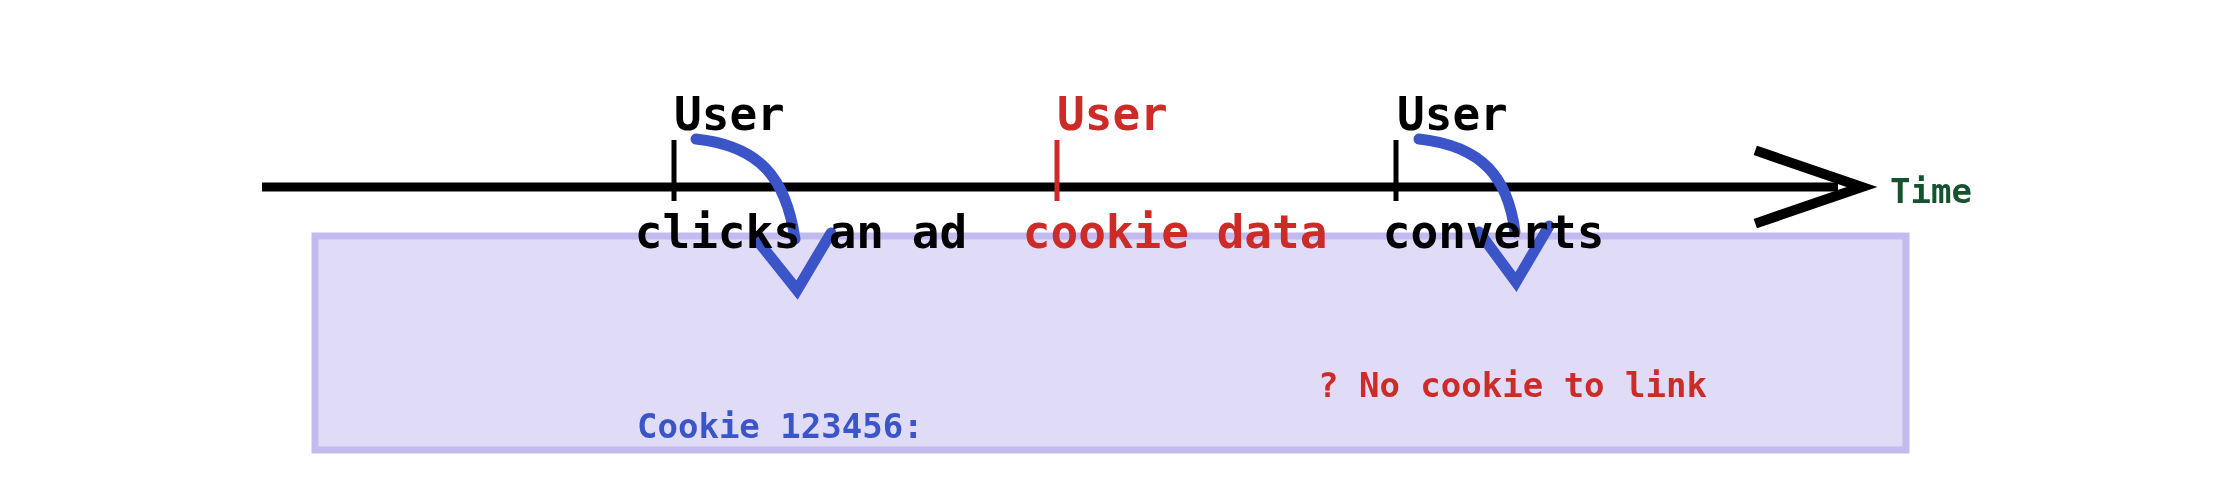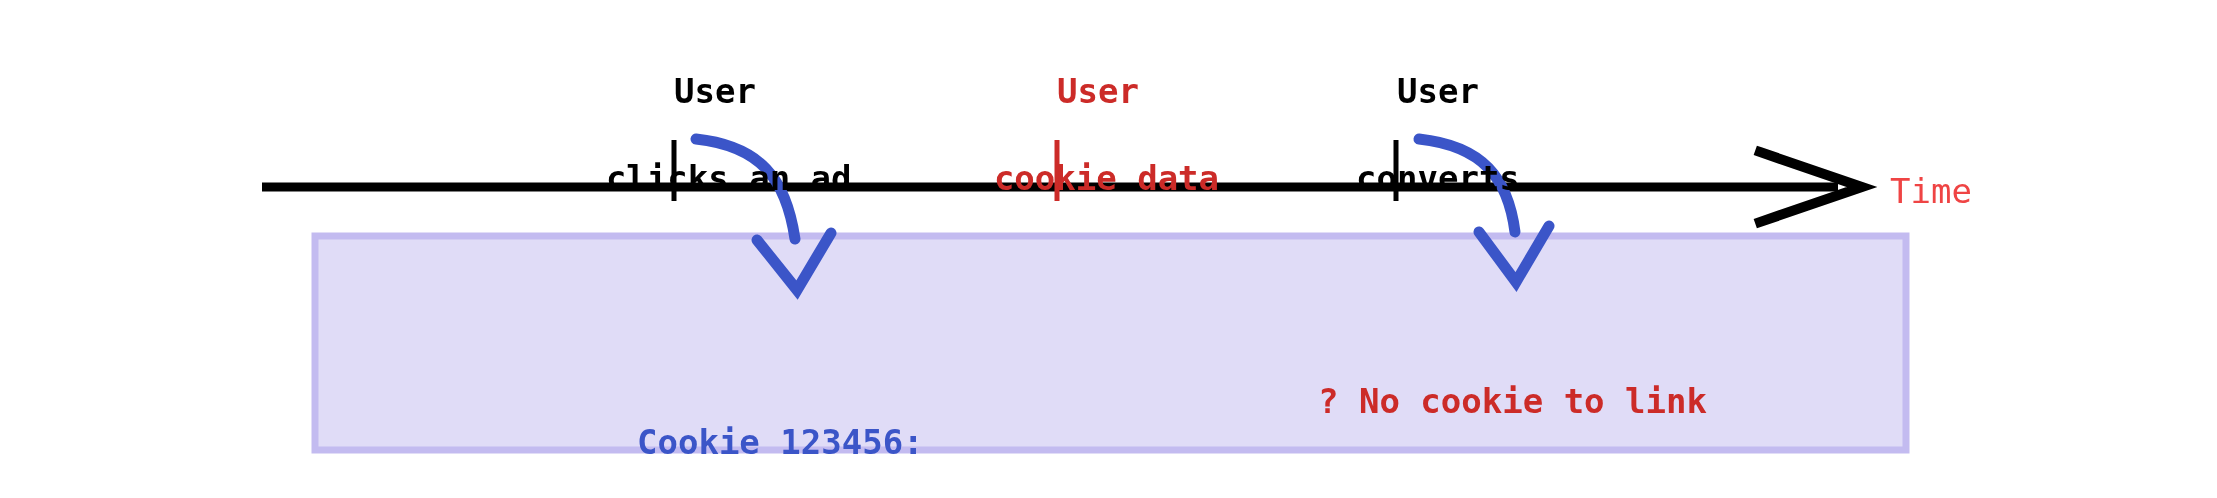--- a/index.html
+++ b/index.html
@@ -8,33 +8,33 @@
     width:2217px;height:498px;position:relative;overflow:hidden;
   }
   #stage{position:absolute;left:0;top:0;width:2217px;height:498px;}
 
   .svg-layer{position:absolute;left:0;top:0;width:2217px;height:498px;pointer-events:none;}
 
   .evt-label{
     position:absolute;
     text-align:center;
     line-height:1.28;
-    font-size:34px;
+    font-size:46px;
     font-weight:700;
     letter-spacing:0px;
     white-space:pre;
   }
   .evt-black{color:#000000;}
   .evt-red{color:#cc2b28;}
 
   .time-label{
     position:absolute;
     font-size:34px;
-    font-weight:400;
-    color:#ef4444;
+    font-weight:700;
+    color:#14532d;
     white-space:pre;
   }
 
   .server-label{
     position:absolute;
     font-size:34px;
     font-weight:700;
     color:#7339d4;
     line-height:1.32;
     text-align:left;
@@ -43,21 +43,21 @@
 
   .note{
     position:absolute;
     white-space:pre;
     line-height:1.34;
     font-size:34px;
     font-weight:700;
   }
   .note-blue{color:#3b55c8;}
   .note-red{color:#cc2b28;}
-  .note .ln{display:block;margin-top:16px;}
+  .note .ln{display:block;}
 </style>
 </head>
 <body>
 
 <div id="stage">
 
   <svg class="svg-layer" viewBox="0 0 2217 498" xmlns="http://www.w3.org/2000/svg">
 
     <rect x="315" y="236" width="1591" height="214" fill="#e0dcf7" stroke="#c3bbf0" stroke-width="7"></rect>
 

